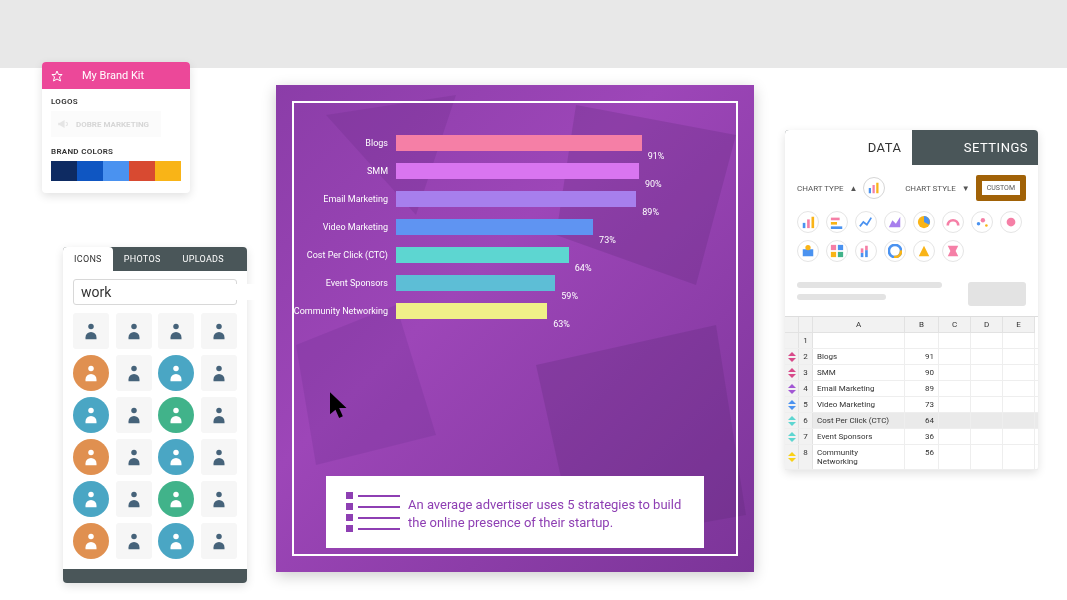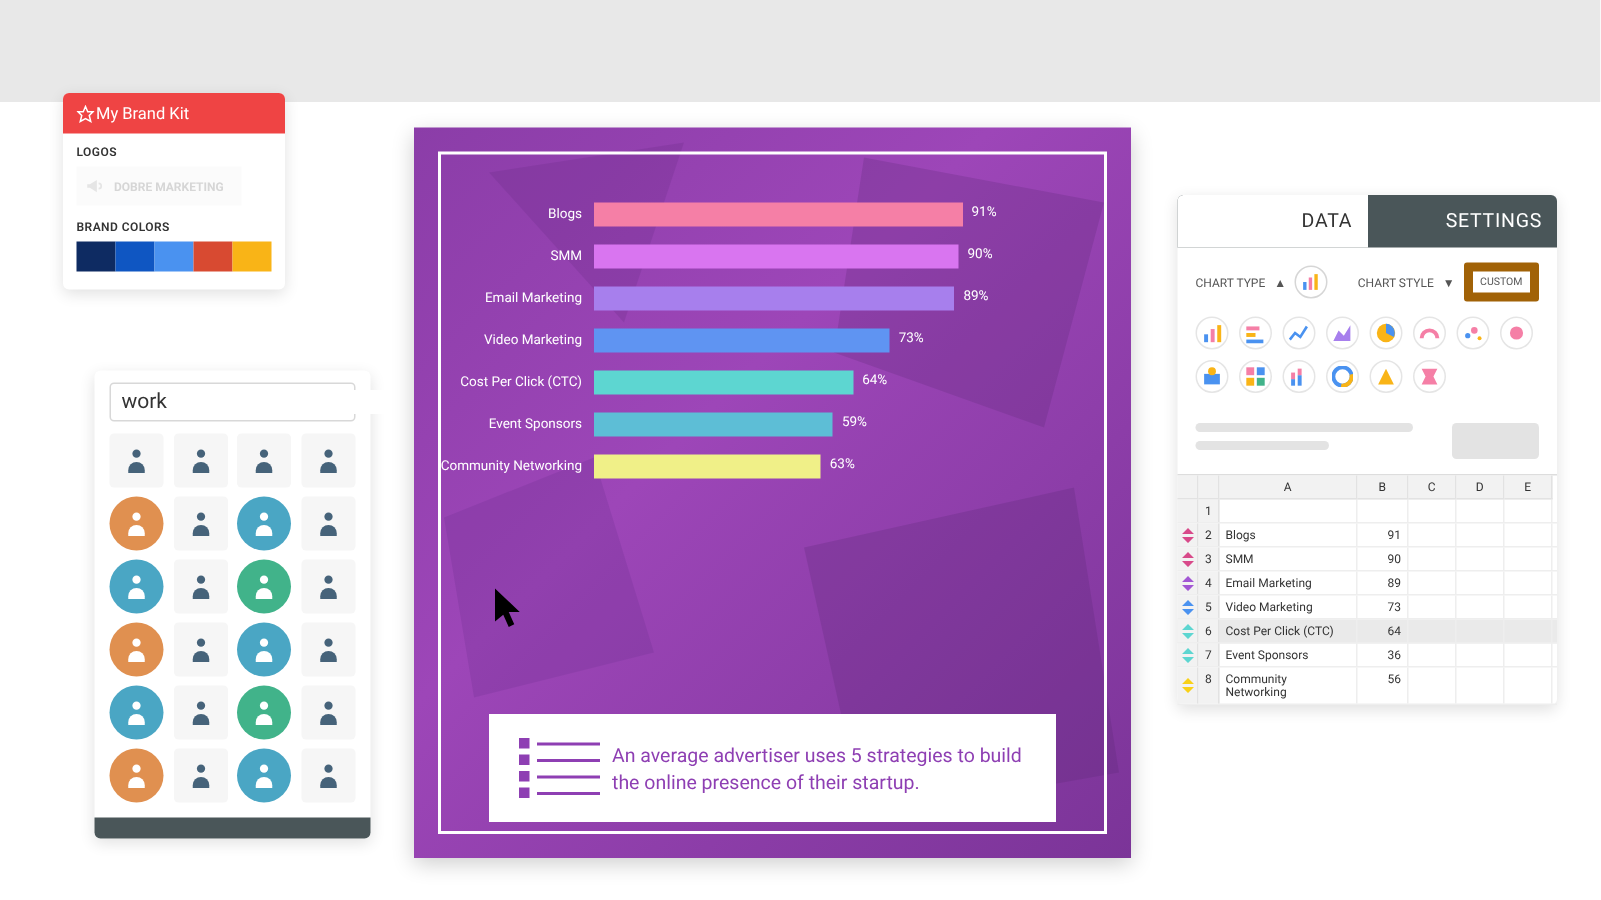--- a/index.html
+++ b/index.html
@@ -1,21 +1,21 @@
 <!DOCTYPE html>
 <html><head>
 <meta charset="utf-8">
 <style>
   *{box-sizing:border-box;margin:0;padding:0;font-family:-apple-system,BlinkMacSystemFont,"Segoe UI",Roboto,sans-serif}
   body{background:#fff;width:1067px;height:600px;position:relative;overflow:hidden}
   .topbar{position:absolute;top:0;left:0;right:0;height:68px;background:#e8e8e8}
   .panel{position:absolute;background:#fff;box-shadow:0 3px 10px rgba(0,0,0,0.12);border-radius:4px}
   
   .brandkit{left:42px;top:62px;width:148px}
-  .brandkit-header{background:#ef4444;color:#fff;display:flex;align-items:center;padding:7px 9px;border-radius:4px 4px 0 0;font-size:11px;gap:1px}
+  .brandkit-header{background:#ec4899;color:#fff;display:flex;align-items:center;padding:7px 9px;border-radius:4px 4px 0 0;font-size:11px;gap:19px}
   .brandkit-body{padding:8px 9px 12px}
   .bk-label{font-size:8px;font-weight:600;color:#333;margin-bottom:5px;letter-spacing:0.3px}
   .bk-logo{width:110px;height:26px;background:#fbfbfb;display:flex;align-items:center;padding:0 6px;color:#d6d6d6;font-size:8px;font-weight:700;gap:5px;margin-bottom:10px}
   .bk-colors{display:flex}
   .bk-swatch{width:26px;height:20px}
   
   .iconpanel{left:63px;top:247px;width:184px}
   .ip-tabs{background:#4a5659;display:flex;border-radius:4px 4px 0 0}
   .ip-tab{color:#fff;font-size:9px;padding:7px 11px;letter-spacing:0.3px}
   .ip-tab.active{background:#fff;color:#333;border-radius:4px 4px 0 0}
@@ -29,21 +29,21 @@
   .ip-footer{height:14px;background:#4a5659;margin-top:10px;border-radius:0 0 4px 4px}
   
   .canvas{position:absolute;left:276px;top:85px;width:478px;height:487px;background:linear-gradient(135deg,#8b3da8 0%,#9d46b8 40%,#7b3498 100%);box-shadow:0 4px 14px rgba(0,0,0,0.2)}
   .canvas-poly{position:absolute;opacity:0.25}
   .canvas-inner{position:absolute;inset:16px;border:2px solid #fff}
   .chart-area{position:absolute;top:50px;left:10px;right:10px}
   .bar-row{display:flex;align-items:center;margin-bottom:12px}
   .bar-lbl{width:110px;text-align:right;color:#fff;font-size:9px;padding-right:8px}
   .bar-track{flex:1;position:relative}
   .bar-fill{height:16px}
-  .bar-val{position:absolute;color:#fff;font-size:9px;top:2px}
+  .bar-val{position:absolute;color:#fff;font-size:9px;top:16px}
   .callout{position:absolute;bottom:24px;left:50px;right:50px;background:#fff;padding:16px 20px;display:flex;gap:8px;align-items:flex-end}
   .callout-icon{display:flex;flex-direction:column;gap:4px}
   .callout-line{display:flex;align-items:center;gap:5px}
   .callout-sq{width:7px;height:7px;background:#8e3fb3}
   .callout-bar{width:42px;height:2px;background:#8e3fb3}
   .callout-text{color:#8e3fb3;font-size:13px;line-height:1.4}
   .cursor{position:absolute;left:330px;top:392px;width:22px;height:30px}
   
   .rpanel{left:785px;top:130px;width:253px;background:#fff}
   .rp-tabs{display:flex;background:#4a5659;border-radius:4px 4px 0 0}
@@ -95,20 +95,25 @@
         <div class="bk-swatch" style="background: rgb(14, 43, 98);"></div>
         <div class="bk-swatch" style="background: rgb(15, 86, 194);"></div>
         <div class="bk-swatch" style="background: rgb(74, 146, 240);"></div>
         <div class="bk-swatch" style="background: rgb(216, 74, 49);"></div>
         <div class="bk-swatch" style="background: rgb(249, 180, 23);"></div>
       </div>
   </div>
 </div>
 
 <div class="panel iconpanel">
+  <div class="ip-tabs">
+    <div class="ip-tab active">ICONS</div>
+    <div class="ip-tab">PHOTOS</div>
+    <div class="ip-tab">UPLOADS</div>
+  </div>
   <div class="ip-body">
     <div class="ip-search">
       <input id="search-inp" value="work" style="">
       <svg width="18" height="18" viewBox="0 0 24 24" fill="none" stroke="#3597d6" stroke-width="2.5">
           <circle cx="10" cy="10" r="7"></circle>
           <line x1="20" y1="20" x2="15" y2="15"></line>
         </svg>
     </div>
     <div class="ip-grid" id="ip-grid">
         <div class="ip-cell">

